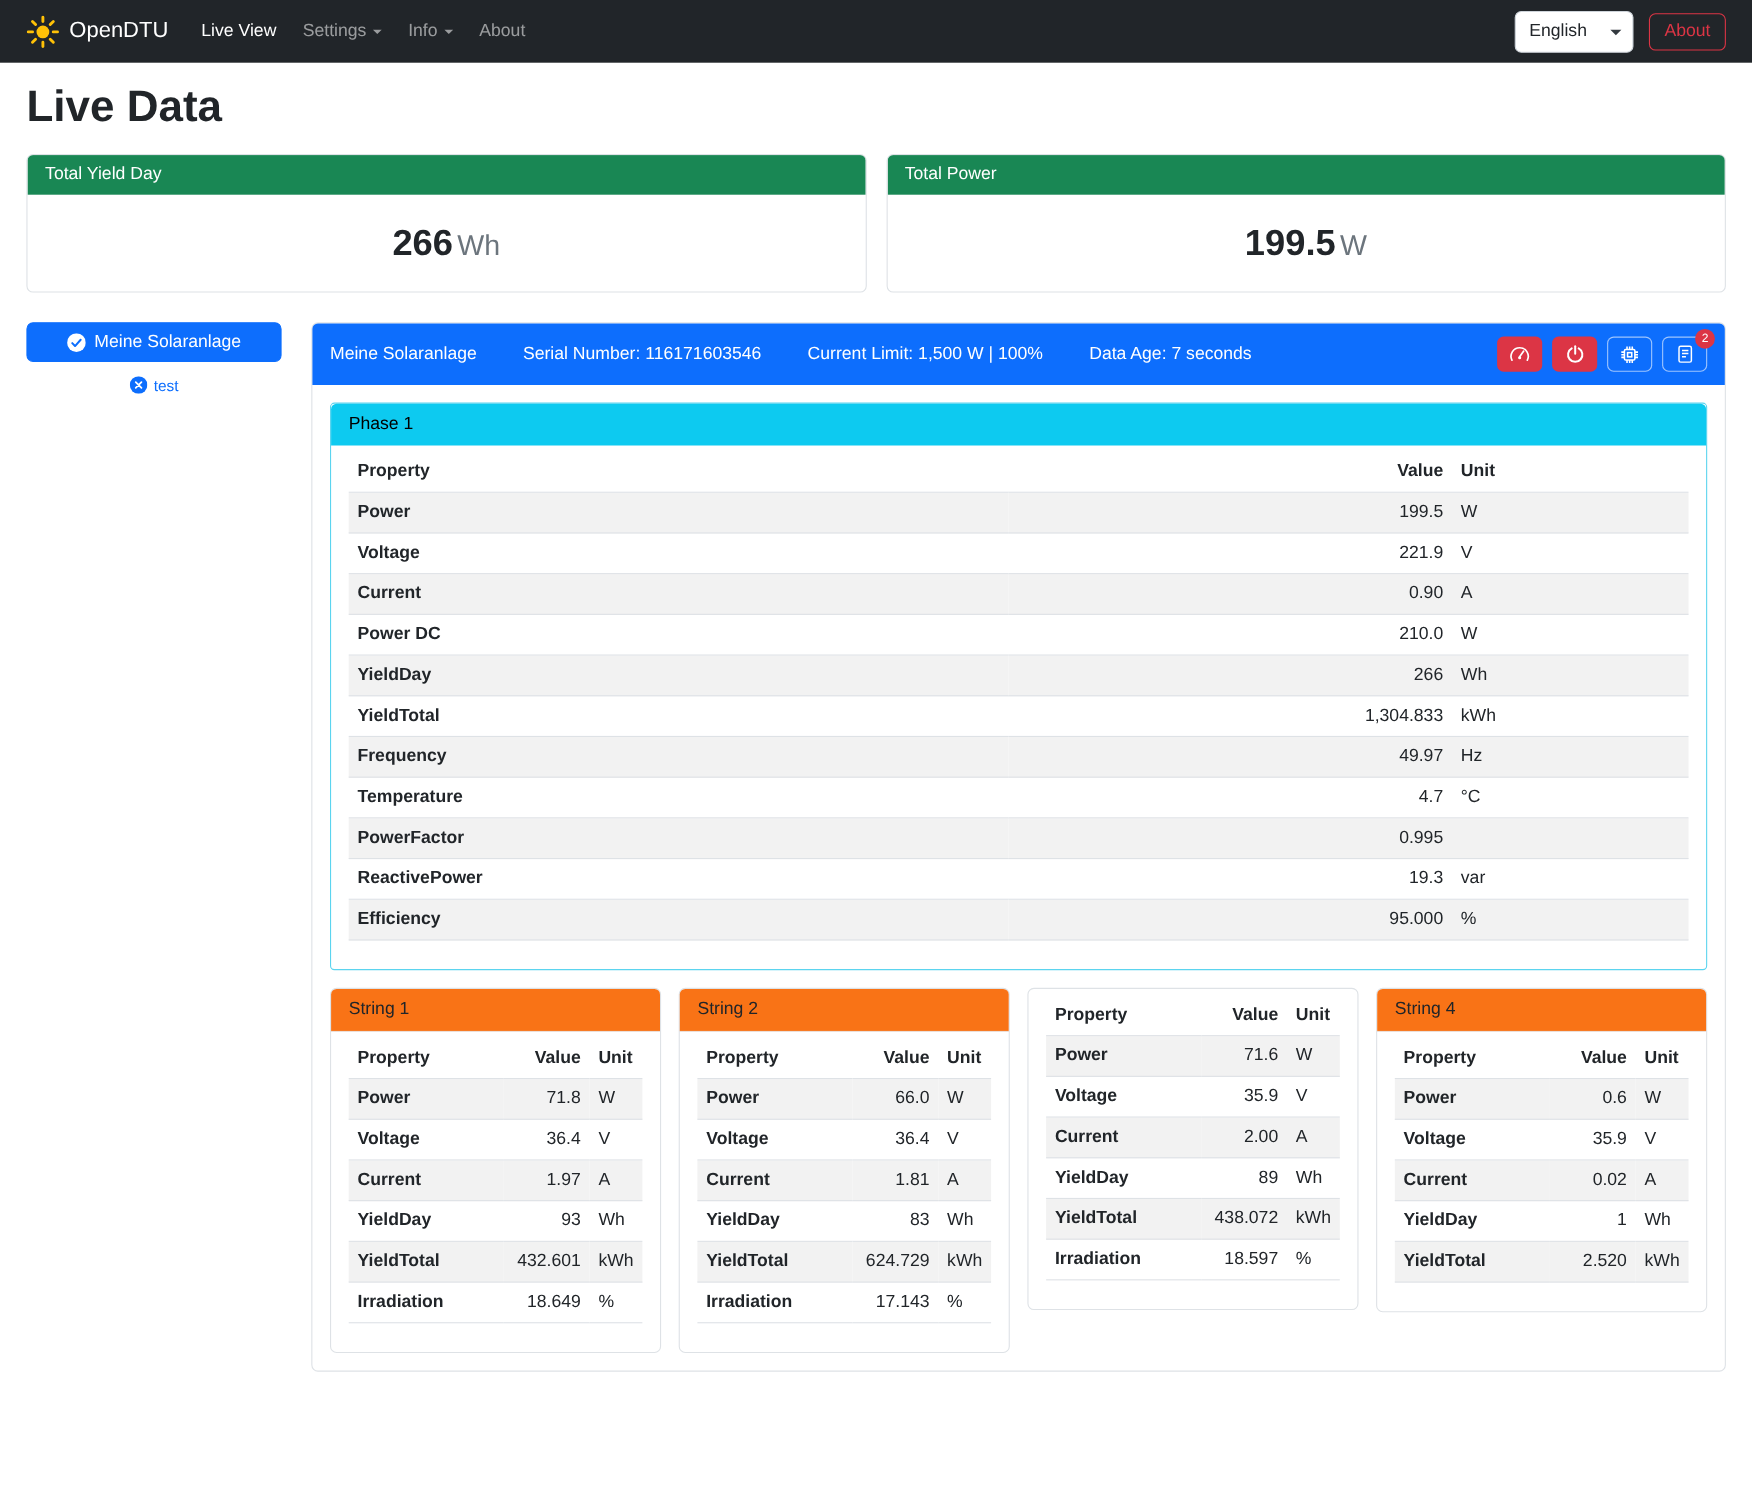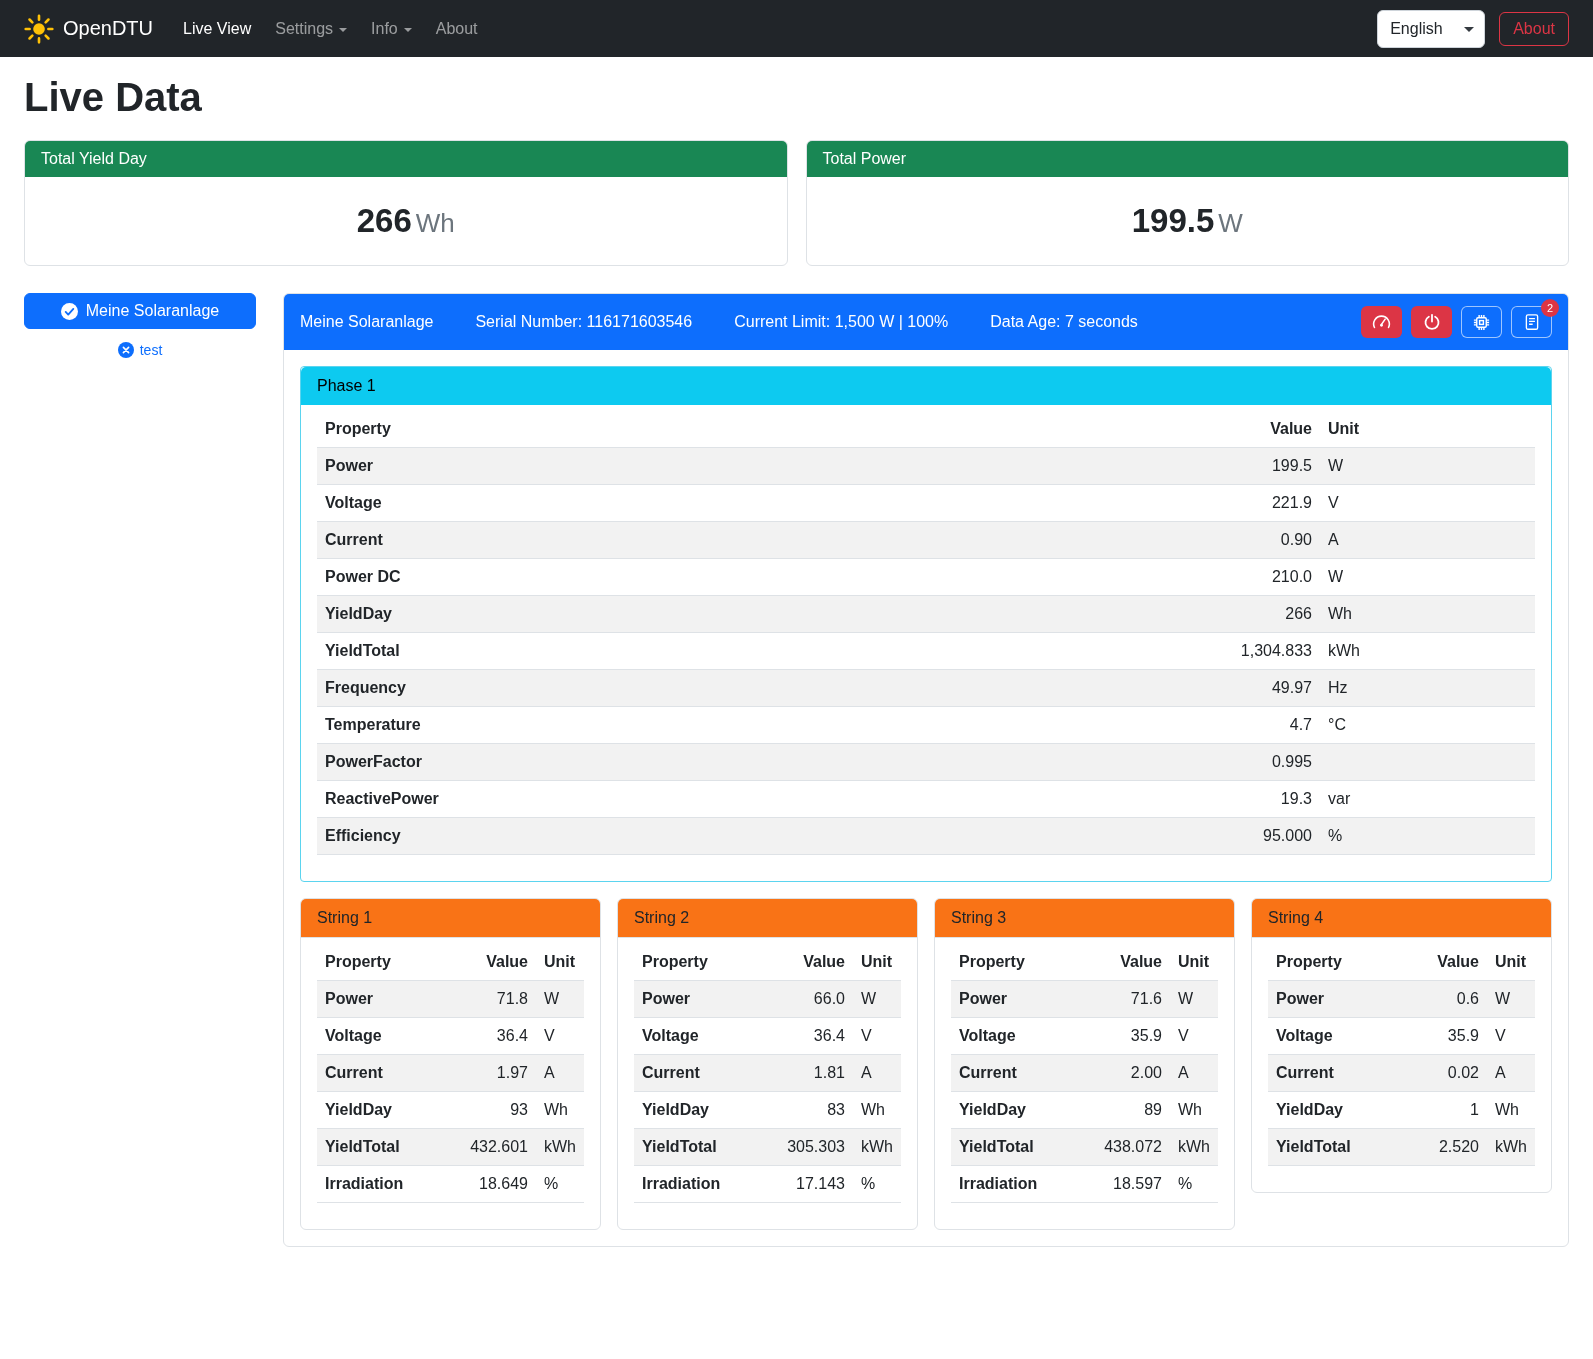--- a/index.html
+++ b/index.html
@@ -361,35 +361,34 @@
                     <td class="val-cell">1.81</td>
                     <td class="unit-cell">A</td>
                   </tr>
                   <tr>
                     <th class="prop-cell">YieldDay</th>
                     <td class="val-cell">83</td>
                     <td class="unit-cell">Wh</td>
                   </tr>
                   <tr>
                     <th class="prop-cell">YieldTotal</th>
-                    <td class="val-cell">305.303</td>
+                    <td class="val-cell">624.729</td>
                     <td class="unit-cell">kWh</td>
                   </tr>
                   <tr>
                     <th class="prop-cell">Irradiation</th>
                     <td class="val-cell">17.143</td>
                     <td class="unit-cell">%</td>
                   </tr>
                 </tbody>
             </table>
           </div>
         </div>
 
         <div class="string-card">
-          <div class="string-head">String 3</div>
           <div class="card-body-pad">
             <table class="string-table">
               <thead>
                 <tr>
                   <th>Property</th>
                   <th class="val-col">Value</th>
                   <th class="unit-col">Unit</th>
                 </tr>
               </thead>
               <tbody>

